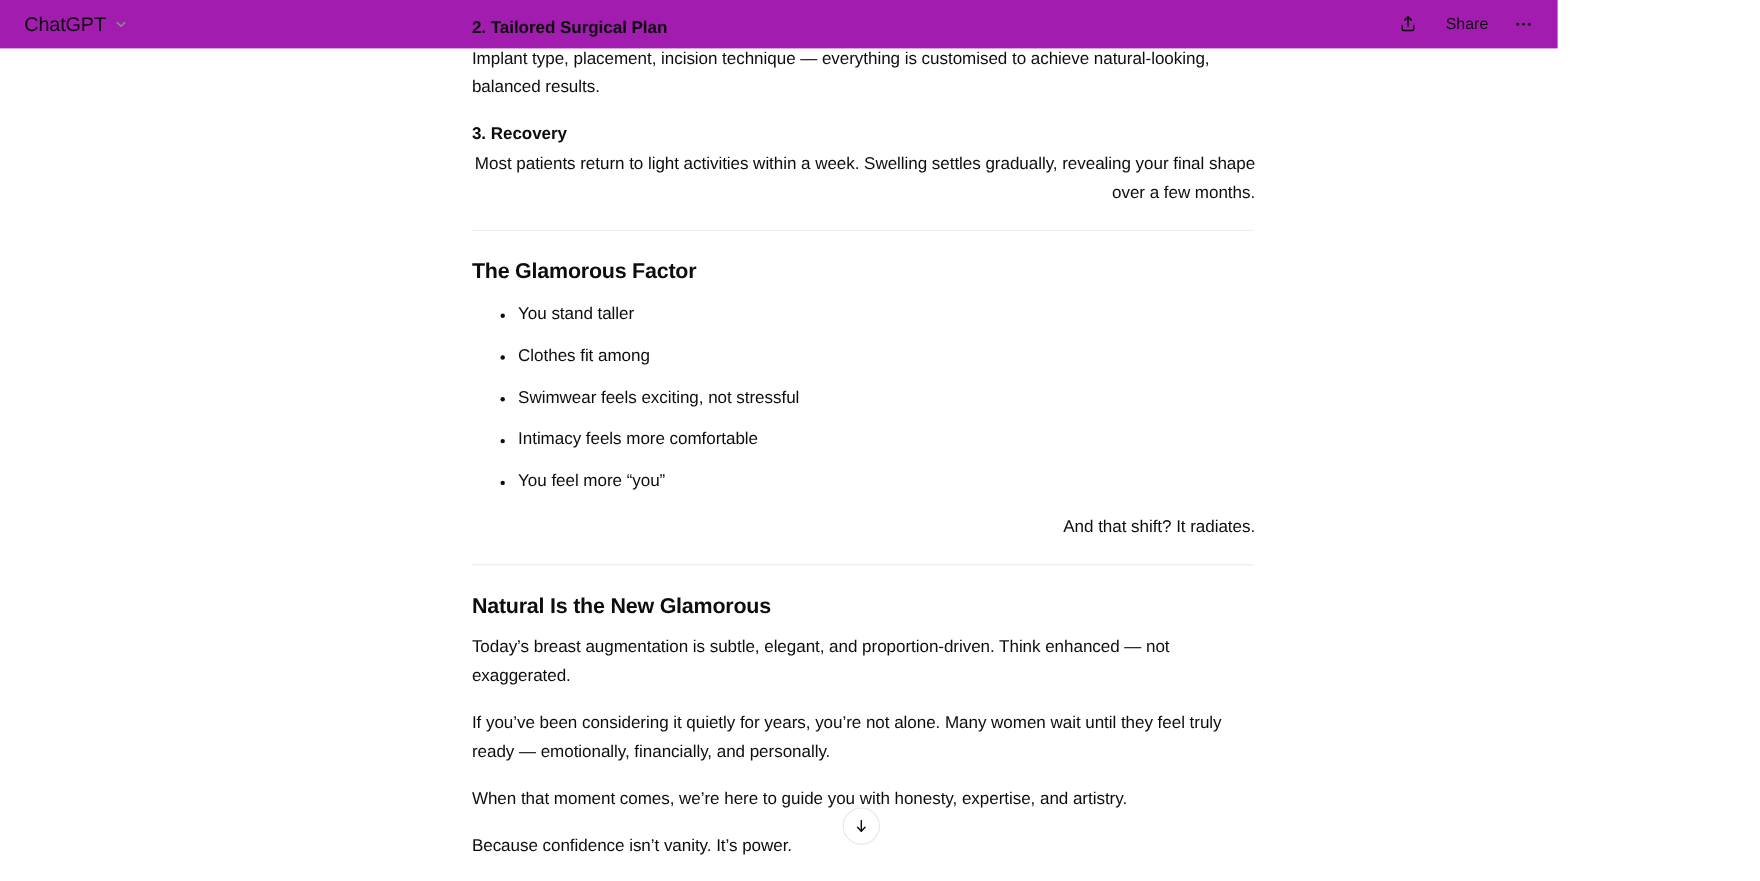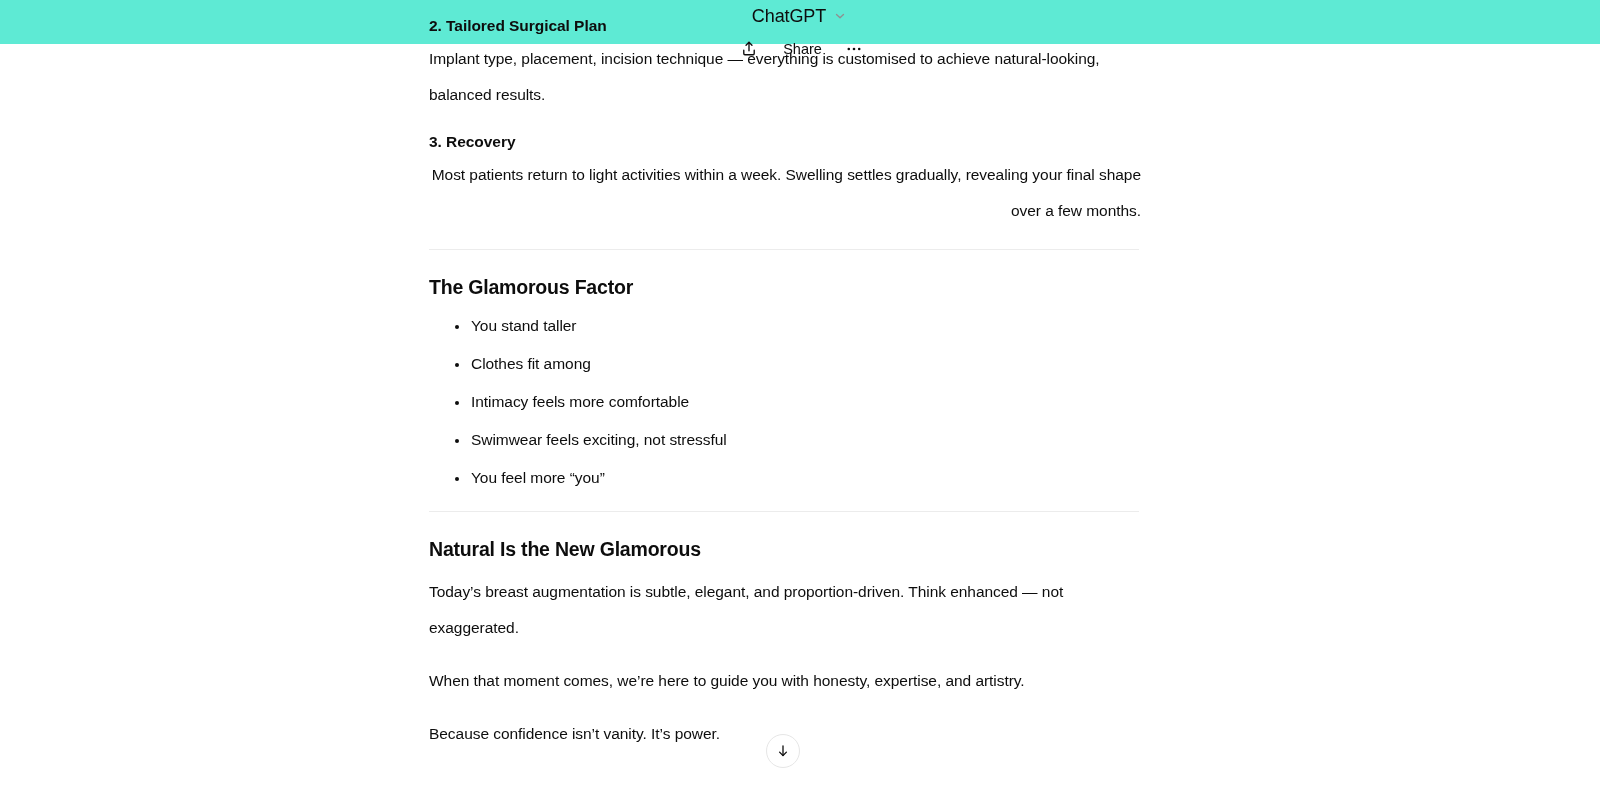--- a/index.html
+++ b/index.html
@@ -12,27 +12,26 @@
   body {
     font-family: "Liberation Sans", "DejaVu Sans", sans-serif;
     color: #0d0d0d;
     -webkit-font-smoothing: antialiased;
   }
 
   
   .topbar {
     position: absolute;
     top: 0; left: 0;
-    width: 1600px; height: 44px;
-    background: #5eead4;
+    width: 1416px; height: 44px;
+    background: #a21caf;
     display: flex;
     align-items: center;
     justify-content: space-between;
     padding: 0 14px 0 14px;
-    flex-direction: column;
   }
   .model-switcher {
     display: flex;
     align-items: center;
     gap: 7px;
     padding: 5px 9px 5px 8px;
     border-radius: 8px;
     cursor: pointer;
   }
   .model-name {
@@ -99,21 +98,21 @@
   .msg-h2 {
     font-size: 19.5px;
     font-weight: 700;
     line-height: 28px;
     color: #0d0d0d;
     margin: 0 0 11px 0;
     letter-spacing: -0.2px;
   }
   .msg-p {
     font-size: 15.5px;
-    line-height: 36px;
+    line-height: 26px;
     color: #0d0d0d;
     margin: 0 0 17px 0;
     letter-spacing: -0.05px;
   }
   .msg-p.tight { margin-bottom: 20px; text-align: right; }
   .msg-p.last { margin-bottom: 0; }
 
   .msg-ul {
     margin: 0 0 16px 0;
     padding: 0 0 0 30px;
@@ -209,30 +208,32 @@
     <h3 class="msg-h3">3. Recovery</h3>
     <p class="msg-p tight">Most patients return to light activities within a week. Swelling settles gradually, revealing your final shape over a few months.</p>
 
     <hr class="divider">
 
     <h2 class="msg-h2">The Glamorous Factor</h2>
 
     <ul class="msg-ul">
       <li>You stand taller</li>
       <li>Clothes fit among</li>
+      <li>Swimwear feels exciting, not stressful</li>
       <li>Intimacy feels more comfortable</li>
-      <li>Swimwear feels exciting, not stressful</li>
       <li>You feel more “you”</li>
     </ul>
 
+    <p class="msg-p tight">And that shift? It radiates.</p>
 
     <hr class="divider">
 
     <h2 class="msg-h2">Natural Is the New Glamorous</h2>
     <p class="msg-p">Today’s breast augmentation is subtle, elegant, and proportion-driven. Think enhanced — not exaggerated.</p>
+    <p class="msg-p">If you’ve been considering it quietly for years, you’re not alone. Many women wait until they feel truly ready — emotionally, financially, and personally.</p>
     <p class="msg-p">When that moment comes, we’re here to guide you with honesty, expertise, and artistry.</p>
     <p class="msg-p last">Because confidence isn’t vanity. It’s power.</p>
 
   </article>
 </div>
 
 <button class="scroll-btn">
   <span class="arrow-down">
     <svg viewBox="0 0 16 16" width="16" height="16" fill="none" aria-hidden="true">
       <path d="M8 3 L8 12.4" stroke="#0d0d0d" stroke-width="1.3" stroke-linecap="round"></path>

